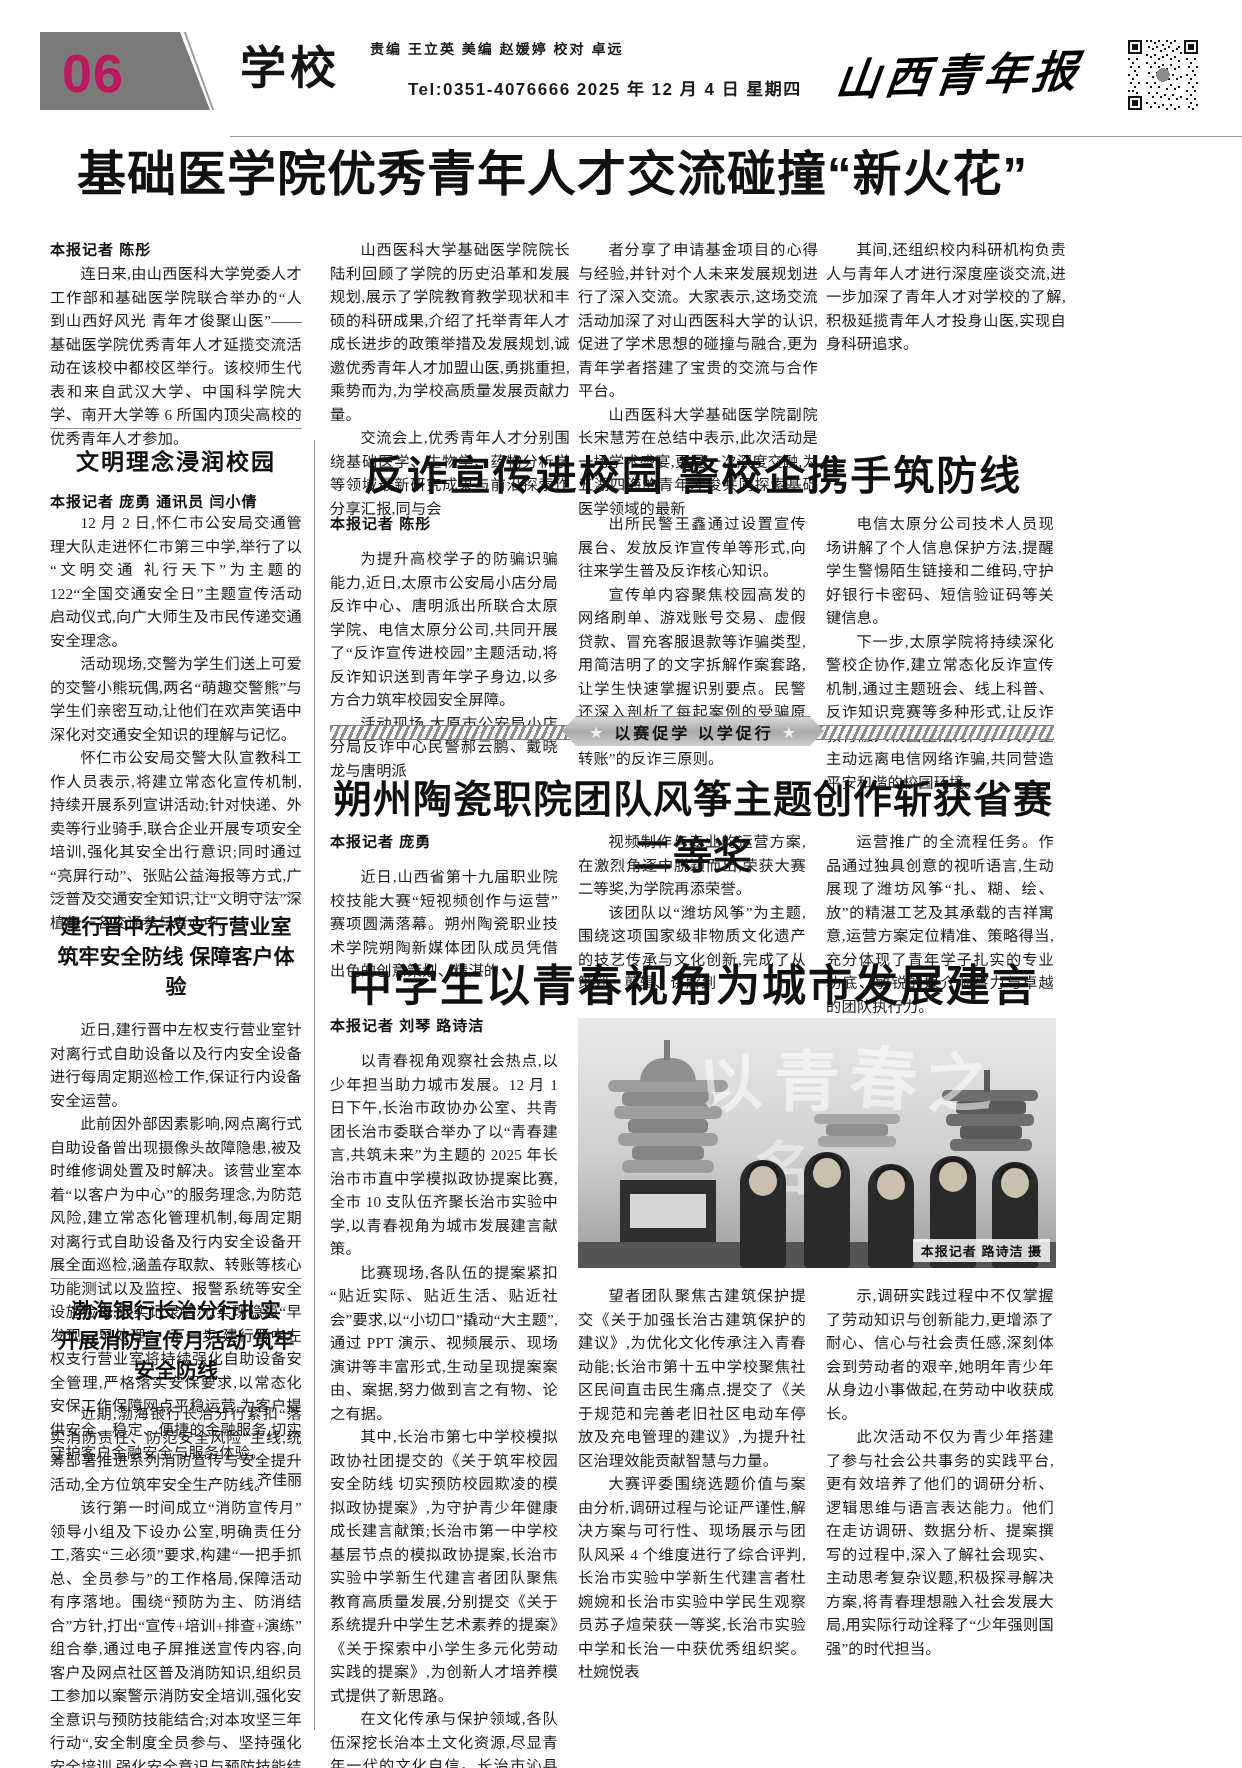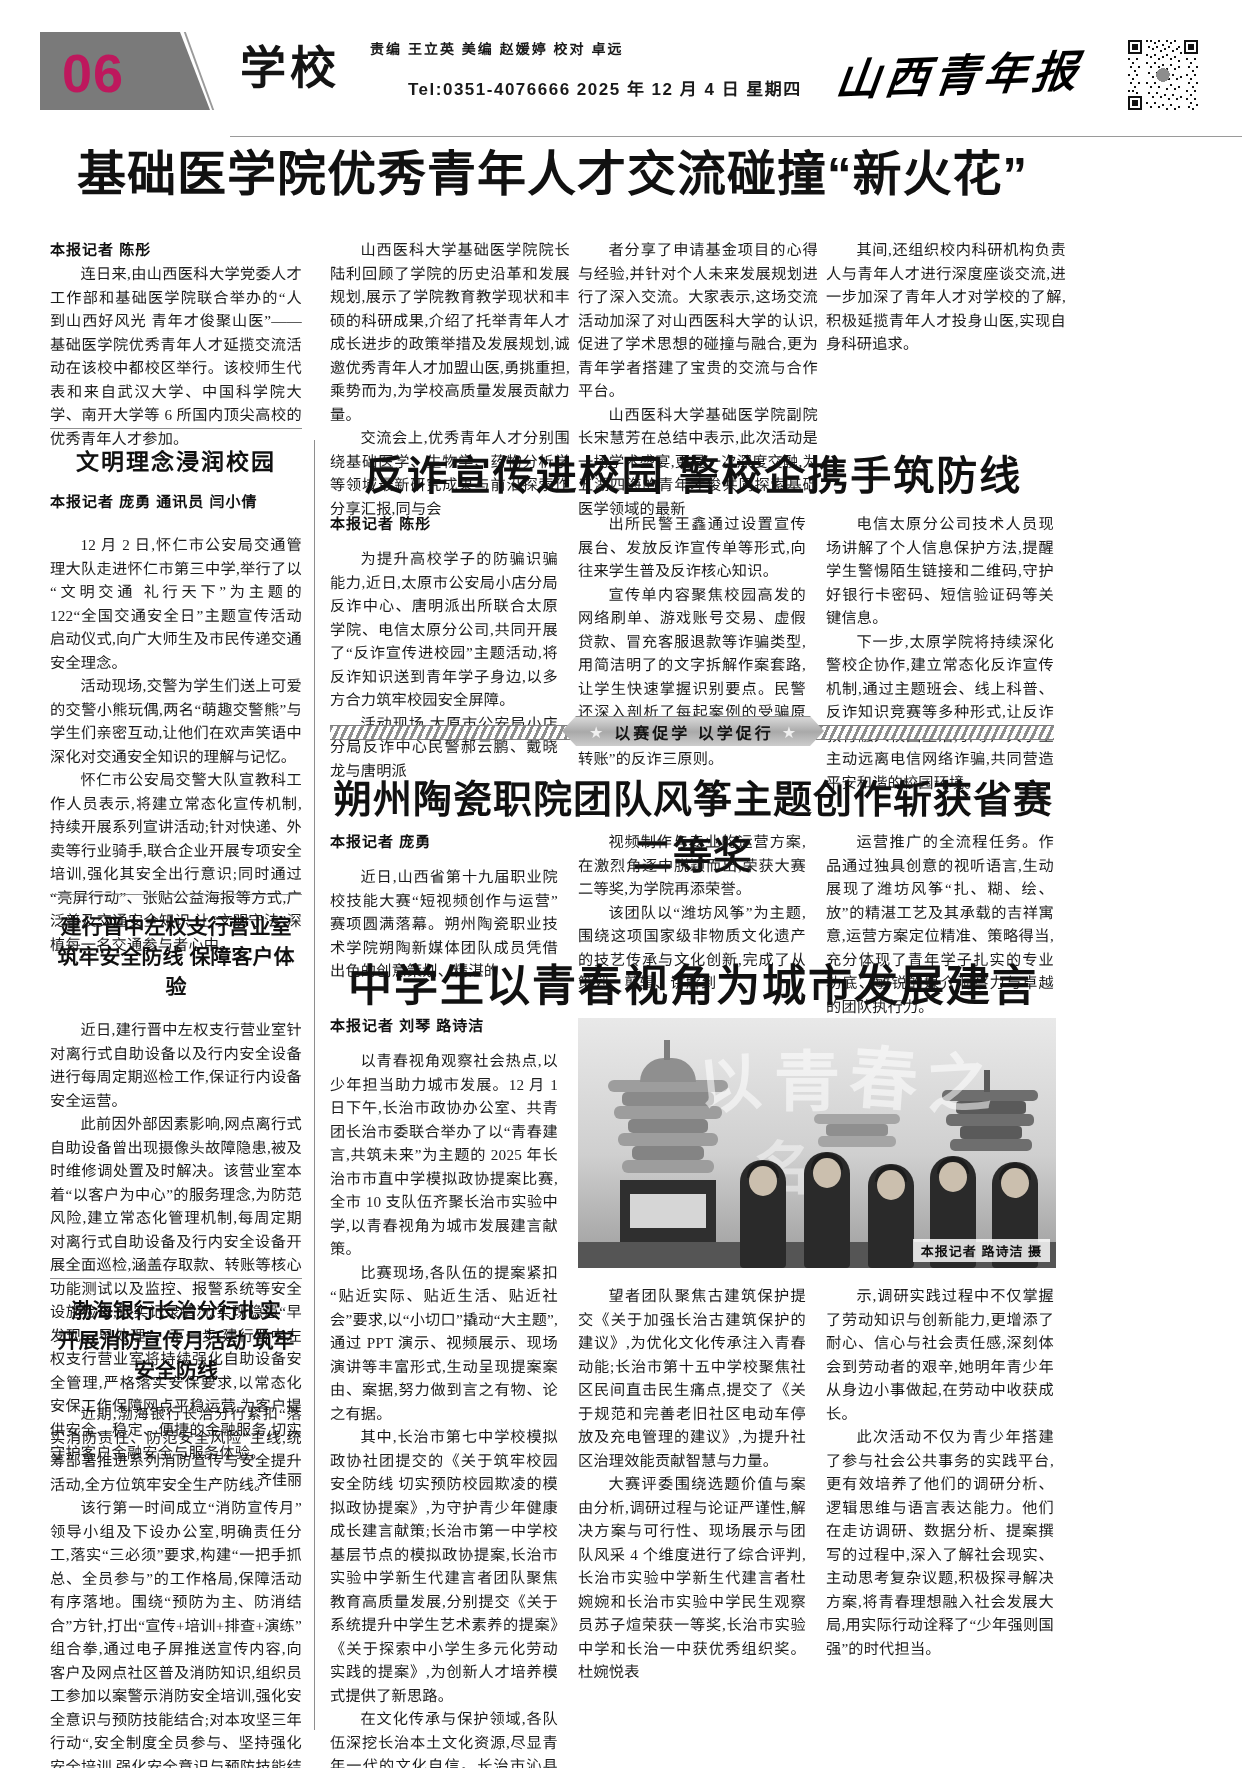--- a/index.html
+++ b/index.html
@@ -360,21 +360,21 @@
     </div>
   </div>
 
   <div class="abs hr-thin" style="left:50px;top:428px;width:252px;"></div>
 
   <div class="abs vr-thin" style="left:314px;top:440px;height:1290px;"></div>
 
   <div class="abs" style="left:50px;top:448px;width:252px;">
     <div class="rail-head one">文明理念浸润校园</div>
     <div class="byline" style="margin-top:14px;">本报记者  庞勇  通讯员  闫小倩</div>
-    <div class="body-col" style="margin-top:22px;">
+    <div class="body-col" style="margin-top:0;">
       <p>12 月 2 日,怀仁市公安局交通管理大队走进怀仁市第三中学,举行了以“文明交通 礼行天下”为主题的 122“全国交通安全日”主题宣传活动启动仪式,向广大师生及市民传递交通安全理念。</p>
       <p>活动现场,交警为学生们送上可爱的交警小熊玩偶,两名“萌趣交警熊”与学生们亲密互动,让他们在欢声笑语中深化对交通安全知识的理解与记忆。</p>
       <p>怀仁市公安局交警大队宣教科工作人员表示,将建立常态化宣传机制,持续开展系列宣讲活动;针对快递、外卖等行业骑手,联合企业开展专项安全培训,强化其安全出行意识;同时通过“亮屏行动”、张贴公益海报等方式,广泛普及交通安全知识,让“文明守法”深植每一名交通参与者心中。</p>
     </div>
   </div>
 
   <div class="abs hr-thin" style="left:50px;top:894px;width:252px;"></div>
 
   <div class="abs" style="left:50px;top:912px;width:252px;">
     <div class="rail-head two">建行晋中左权支行营业室</div>

